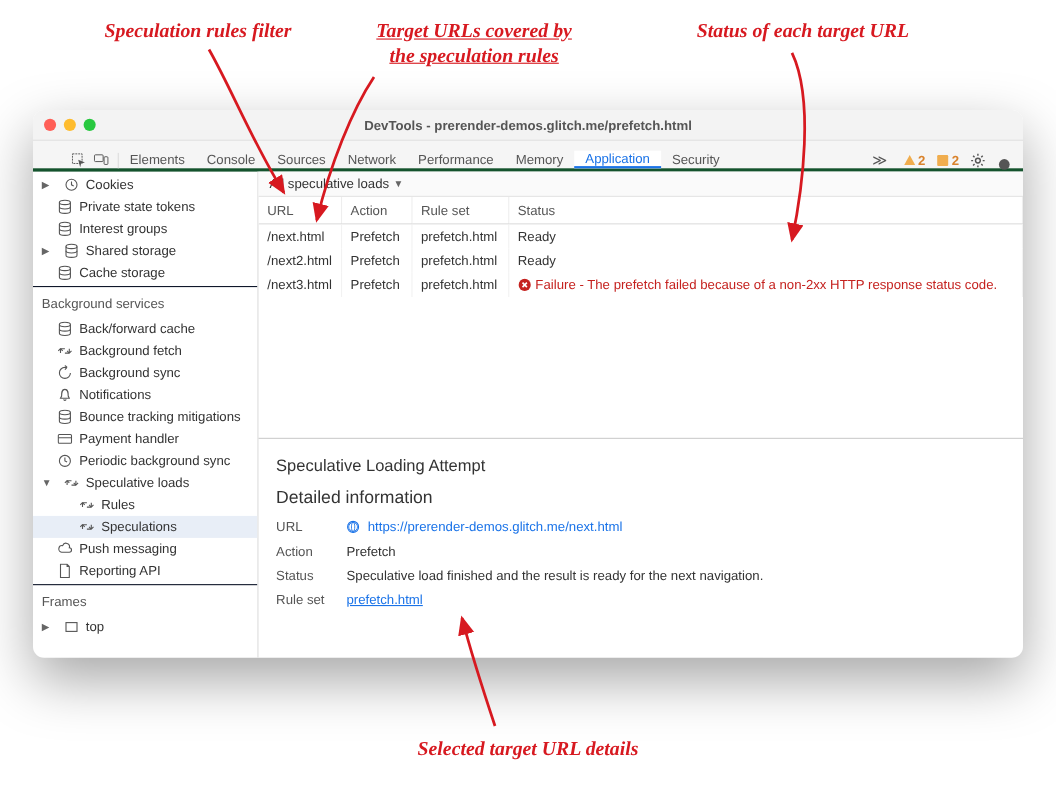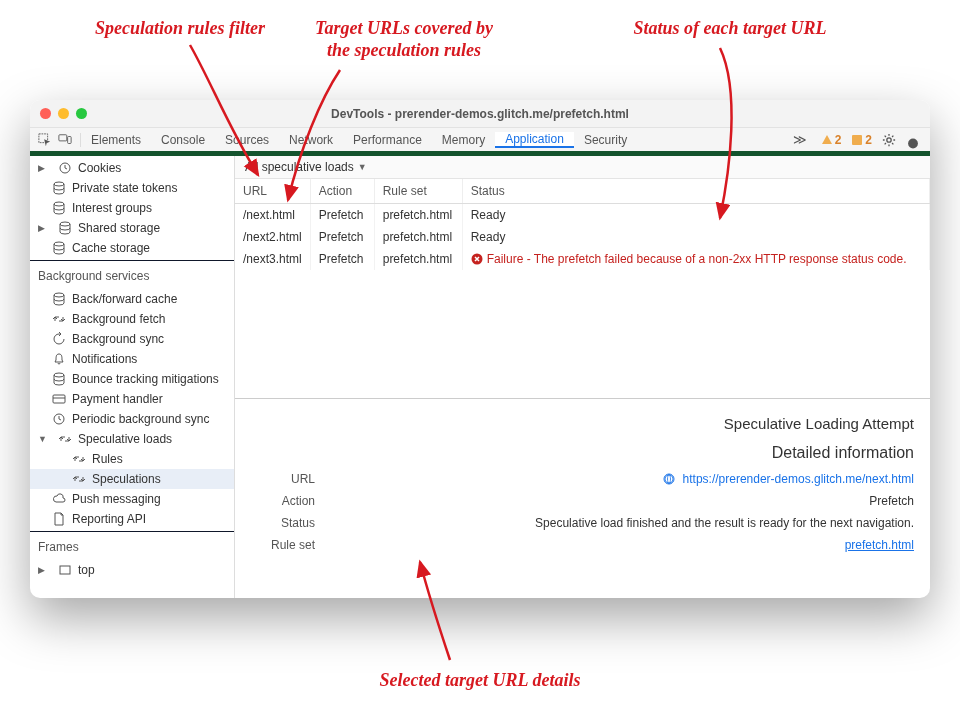--- a/index.html
+++ b/index.html
@@ -11,21 +11,21 @@
   svg.arrows { position:absolute; top:0; left:0; width:960px; height:720px; z-index:40; pointer-events:none; }
 
   
   .window { position:absolute; left:30px; top:100px; width:900px; height:498px; background:#fff; border-radius:10px; box-shadow:0 20px 50px rgba(0,0,0,.35); overflow:hidden; }
   .titlebar { height:28px; background:#f3f3f3; border-bottom:1px solid #e2e2e2; display:flex; align-items:center; position:relative; }
   .traffic { display:flex; gap:7px; margin-left:10px; }
   .tl { width:11px; height:11px; border-radius:50%; }
   .red { background:#ff5f57;} .yellow{background:#febc2e;} .green{background:#28c840;}
   .title { position:absolute; left:0; right:0; text-align:center; font-size:12px; color:#555; font-weight:600;}
 
-  .tabbar { height:28px; border-bottom:5px solid #14532d; display:flex; align-items:center; font-size:12px; color:#555; background:#f5f5f5;}
+  .tabbar { height:28px; border-bottom:3px solid #14532d; display:flex; align-items:flex-end; font-size:12px; color:#555; background:#f5f5f5;padding-left:27px;}
   .tb-left { display:flex; align-items:center; gap:6px; padding:0 8px; border-right:1px solid #ddd;}
   .tb-icon { width:14px; height:14px; display:inline-block; }
   .tabs { display:flex; flex:1; }
   .tab { padding:0 10px; display:flex; align-items:center; cursor:pointer; }
   .tab.active { color:#1a73e8; border-bottom:2px solid #1a73e8; background:#fff; }
   .tb-right { display:flex; align-items:center; gap:10px; padding:0 10px; }
   .warn { color:#d9822b; font-weight:600; display:flex; align-items:center; gap:2px;}
   .info { color:#d9822b; font-weight:600; display:flex; align-items:center; gap:2px;}
   .warn-ico, .info-ico { width:12px; height:12px; display:inline-block; }
   .gear, .dots { width:14px; height:14px; display:inline-block; color:#555;}
@@ -45,37 +45,37 @@
   .filterbar .dd { font-size:9px; color:#666; }
 
   table.grid { width:100%; border-collapse:collapse; font-size:12px; color:#333; }
   table.grid th { text-align:left; font-weight:400; color:#555; padding:5px 8px; border-bottom:1px solid #ddd; border-right:1px solid #eee; background:#fff;}
   table.grid td { padding:4px 8px; border-right:1px solid #f2f2f2; vertical-align:top; }
   table.grid td.status-fail { color:#c5221f; }
   .fail-ico { display:inline-block; width:12px; height:12px; vertical-align:-2px; margin-right:4px;}
   .grid-wrap { height:220px; border-bottom:1px solid #ccc; overflow:hidden; }
   .col-url{width:70px;} .col-action{width:64px;} .col-rule{width:88px;}
 
-  .detail { padding:12px 16px; font-size:13px; color:#333;text-align:right; }
+  .detail { padding:12px 16px; font-size:13px; color:#333; }
   .detail h3 { margin:4px 0 12px 0; font-size:15px; font-weight:400; }
   .detail .sub { font-weight:400; font-size:16px; margin:8px 0 10px 0;}
   .drow { display:flex; margin:8px 0; font-size:12px; }
   .dlabel { width:64px; color:#555; }
   .dval { flex:1; }
   .link { color:#1a73e8; cursor:pointer; }
   .link-ico { width:12px; height:12px; display:inline-block; vertical-align:-2px; margin-right:4px; color:#1a73e8;}
   .ruleset-link { color:#1a73e8; text-decoration:underline; cursor:pointer;}
 
   .more { font-size:13px; color:#555; padding:0 4px;}
 </style>
 </head>
 <body>
 
 <div class="ann" style="left:60px; top:18px; width:240px;">Speculation rules filter</div>
-<div class="ann" style="left:289px; top:18px; width:230px; white-space:pre-line;">Target URLs covered by
+<div class="ann" style="left:316px; top:18px; width:230px; white-space:pre-line;text-decoration:underline;">Target URLs covered by
 the speculation rules</div>
 <div class="ann" style="left:600px; top:18px; width:260px;">Status of each target URL</div>
 <div class="ann" style="left:340px; top:670px; width:280px;">Selected target URL details</div>
 
 <svg class="arrows">
   <defs>
     <marker id="ah" markerWidth="8" markerHeight="8" refX="6" refY="3" orient="auto">
       <path d="M0,0 L7,3 L0,6 Z" fill="#d71920"></path>
     </marker>
   </defs>

